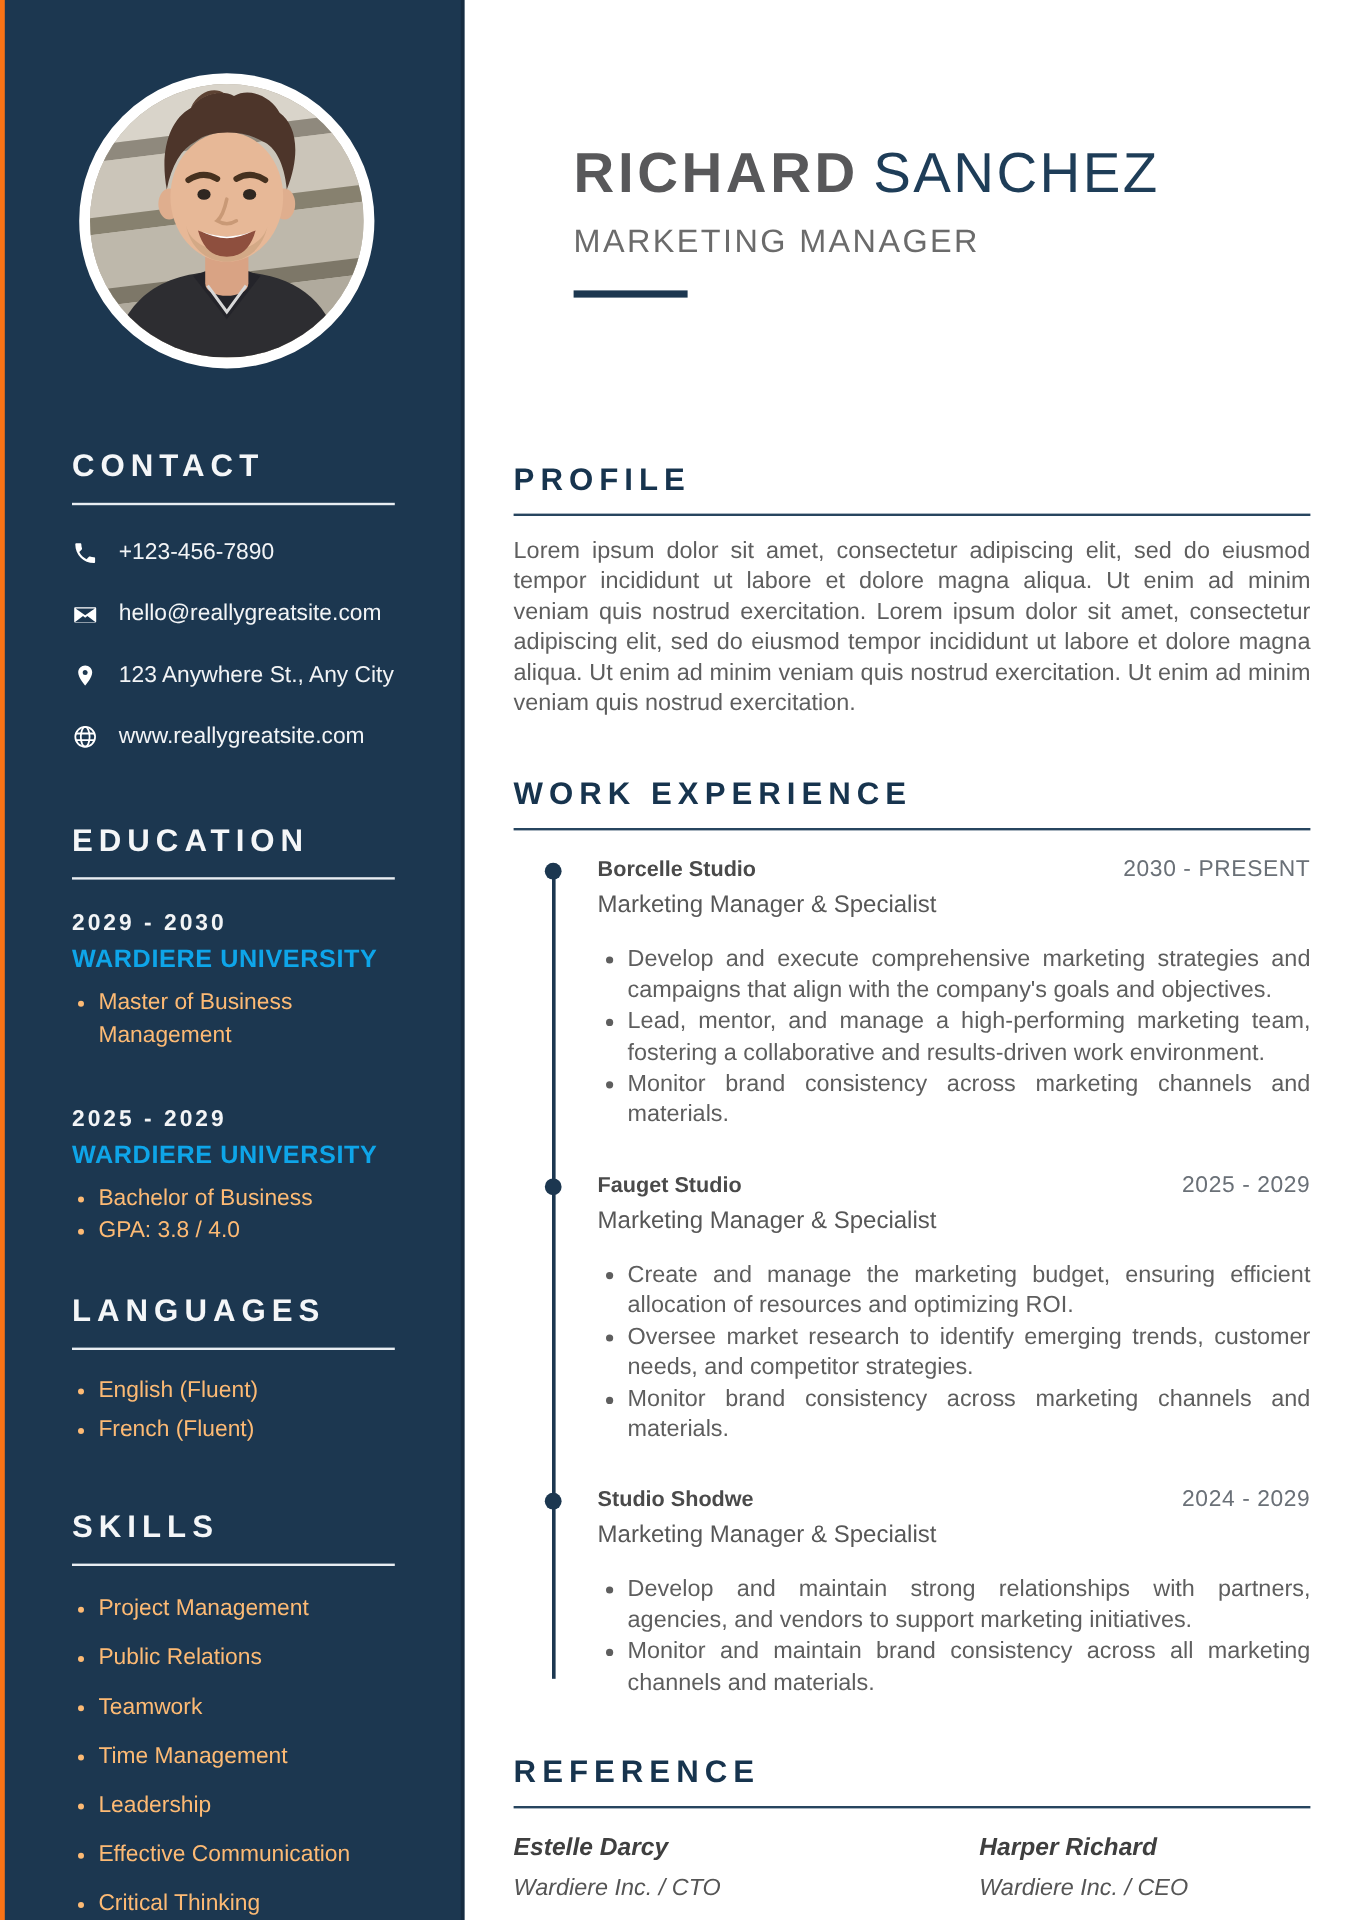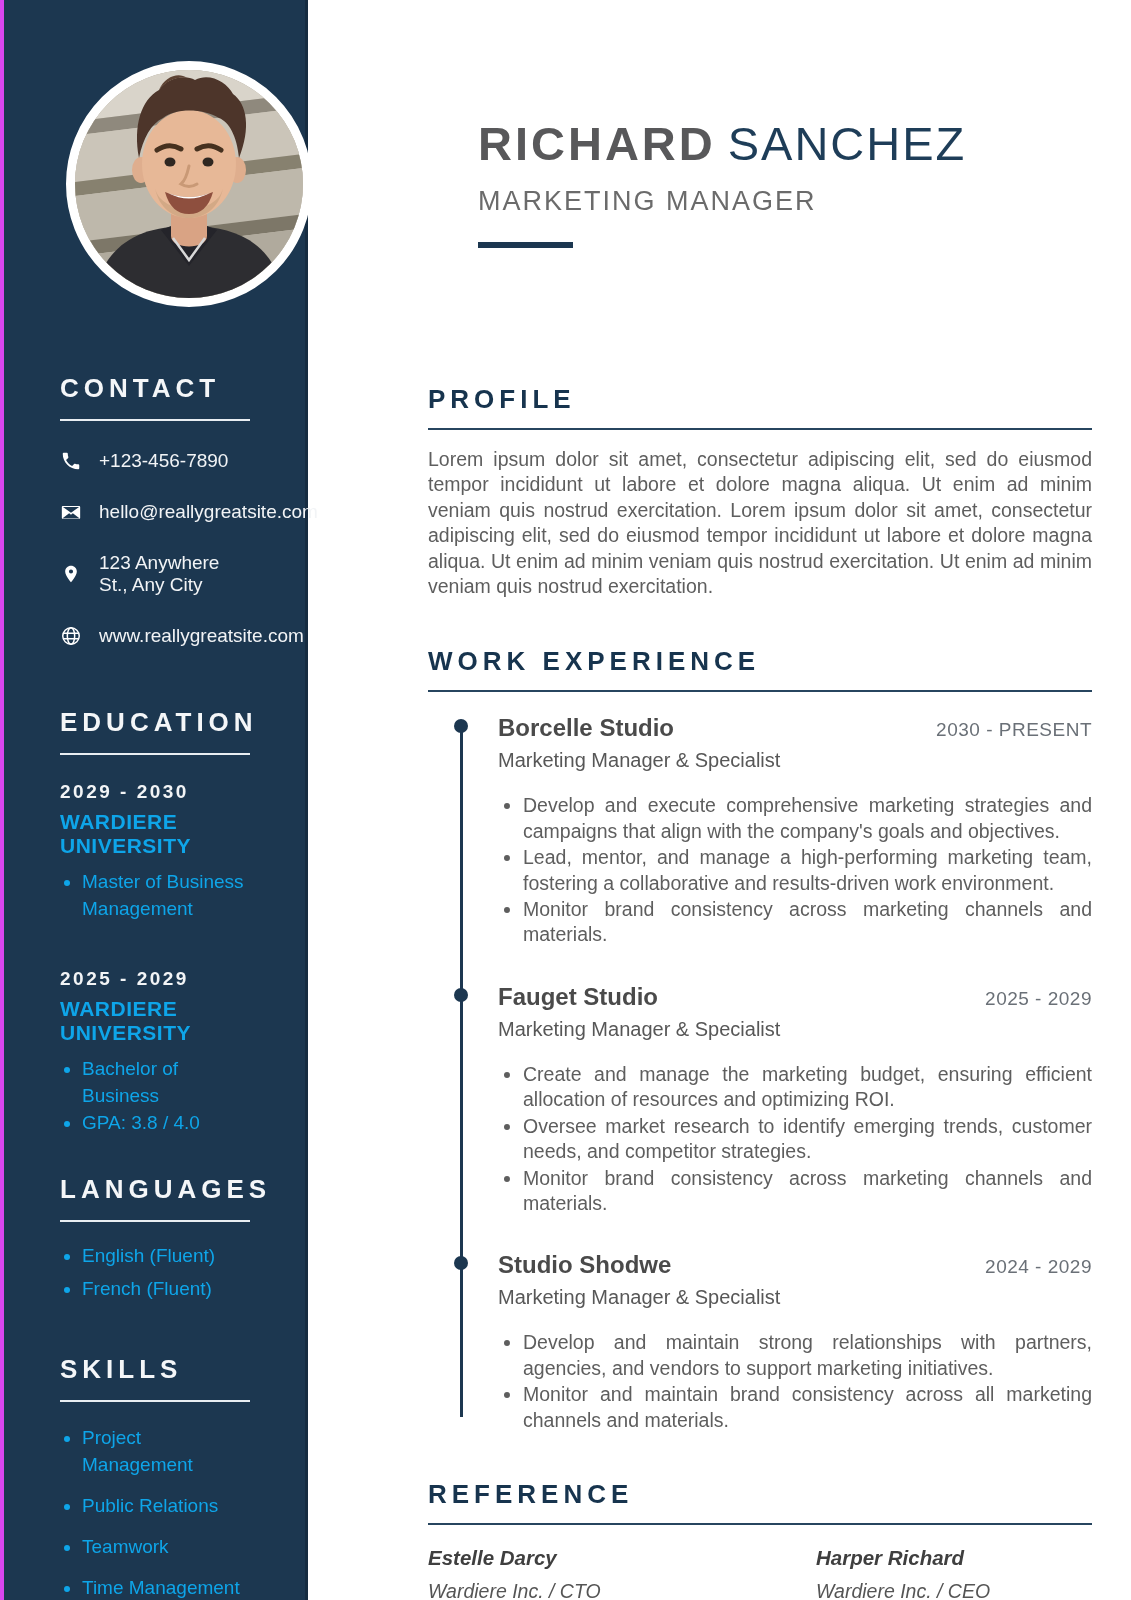--- a/index.html
+++ b/index.html
@@ -1,35 +1,35 @@
 <!DOCTYPE html>
 <html><head>
 <meta charset="utf-8">
 <style>
   html,body{margin:0;padding:0;width:1131px;height:1600px;overflow:hidden;background:#ffffff;
     font-family:"Liberation Sans", sans-serif;}
   .page{position:relative;width:1131px;height:1600px;background:#ffffff;}
 
   
-  .sidebar{position:absolute;left:0;top:0;width:308px;height:1600px;background:#1c3750;
-    box-sizing:border-box;border-left:4px solid #d946ef;border-right:3px solid #162c41;color:#fff;}
+  .sidebar{position:absolute;left:0;top:0;width:387px;height:1600px;background:#1c3750;
+    box-sizing:border-box;border-left:4px solid #f97316;border-right:3px solid #162c41;color:#fff;}
   .photo-ring{margin:61px 0 0 62px;width:228px;height:228px;border-radius:50%;
     border:9px solid #ffffff;overflow:hidden;background:#b9b2a5;}
   .side-section{padding:0 55px 0 56px;}
   .side-heading{font-size:26px;font-weight:bold;letter-spacing:5px;color:#f4f6f8;}
   .side-rule{height:2px;background:#e8edf2;margin-top:15px;}
   .contact-row{display:flex;align-items:center;gap:17px;margin-top:29px;}
   .contact-row .txt{font-size:19px;color:#f2f4f6;}
   .cicon{width:22px;height:22px;flex:0 0 22px;display:flex;align-items:center;justify-content:center;}
   .edu-entry{margin-top:26px;}
   .edu-entry.second{margin-top:46px;}
   .edu-dates{font-size:19px;font-weight:bold;letter-spacing:2.5px;color:#f2f4f6;}
   .edu-school{font-size:21px;font-weight:bold;letter-spacing:.5px;margin-top:7px;color:#0ea5e9;}
   ul.side-list{margin:10px 0 0 0;padding-left:22px;}
-  ul.side-list li{font-size:19px;line-height:27px;color:#0ea5e9;}
+  ul.side-list li{font-size:19px;line-height:27px;color:#fdba74;}
   ul.skills-list li{margin-bottom:14px;}
   ul.lang-list li{margin-bottom:6px;}
 
   
   .main{position:absolute;left:387px;top:0;width:744px;box-sizing:border-box;
     padding:0 39px 0 41px;}
   .header{margin:116px 0 0 50px;}
   .name{font-size:47px;letter-spacing:2px;white-space:nowrap;}
   .name .first{font-weight:800;color:#58585a;letter-spacing:3px;}
   .name .last{font-weight:400;color:#1e3d58;margin-left:12px;}
@@ -43,21 +43,21 @@
     text-align:justify;}
 
   .section-work{margin-top:47px;}
   .jobs{position:relative;margin-top:22px;padding-left:70px;}
   .timeline-line{position:absolute;left:32px;top:12px;bottom:16px;width:2.5px;background:#1c3750;}
   .job{position:relative;margin-bottom:35px;}
   .job:last-child{margin-bottom:0;}
   .job-dot{position:absolute;left:-44px;top:5px;width:14px;height:14px;border-radius:50%;
     background:#1c3750;}
   .job-head{display:flex;justify-content:space-between;align-items:baseline;}
-  .company{font-size:24px;font-weight:bold;color:#4a4a4a;}
+  .company{font-size:18px;font-weight:bold;color:#4a4a4a;}
   .dates{font-size:19px;color:#6a7077;letter-spacing:.5px;}
   .role{font-size:20px;color:#575757;margin-top:7px;}
   ul.job-bullets{margin:21px 0 0 0;padding-left:25px;}
   ul.job-bullets li{font-size:19.5px;line-height:25.4px;color:#5e5e5e;text-align:justify;
     margin-bottom:1px;}
 
   .section-reference{margin-top:46px;}
   .ref-cols{display:flex;margin-top:21px;}
   .ref{flex:0 0 388px;font-style:italic;}
   .ref:last-child{flex:1;}

